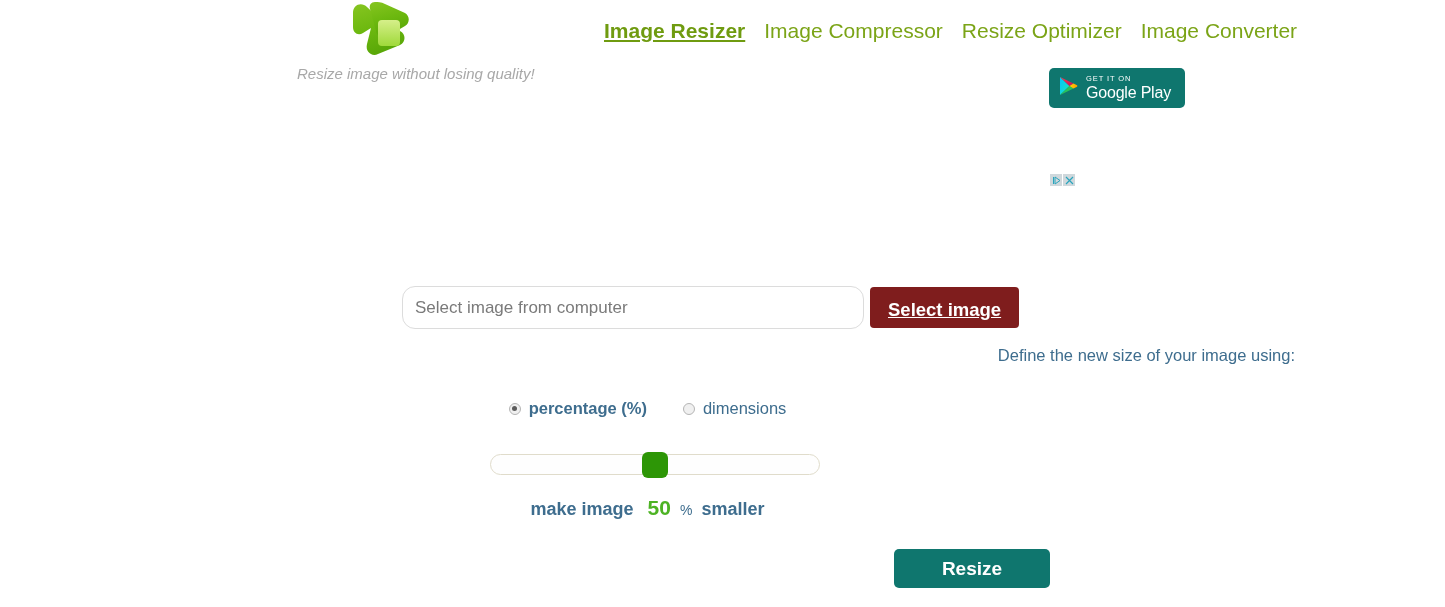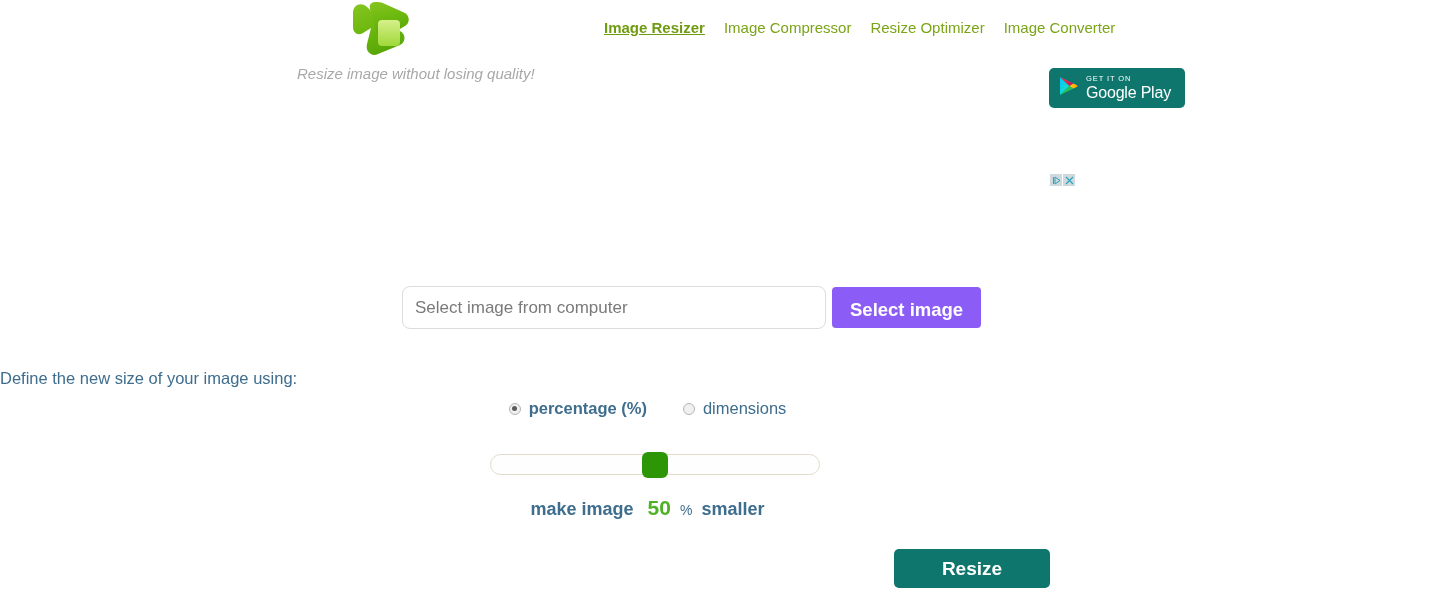--- a/index.html
+++ b/index.html
@@ -51,21 +51,21 @@
   
   #topnav {
     position: absolute;
     left: 604px;
     top: 19px;
     height: 22px;
     display: flex;
     align-items: baseline;
   }
   .nav-link {
-    font-size: 15px;
+    font-size: 21px;
     color: #7ba417;
     text-decoration: none;
     margin-right: 19px;
     white-space: nowrap;
     cursor: pointer;
     text-align: right;
   }
   .nav-link.active {
     font-weight: bold;
     text-decoration: underline;
@@ -126,53 +126,54 @@
 
   
   #file-row {
     position: absolute;
     left: 402px;
     top: 286px;
     display: flex;
     align-items: center;
   }
   #file-input {
-    width: 424px;
+    width: 462px;
     height: 43px;
     border: 1px solid #dcdcdc;
-    border-radius: 8px;
+    border-radius: 13px;
     background: #ffffff;
     font-family: "Liberation Sans", sans-serif;
     font-size: 17px;
     color: #7a7a7a;
     padding: 0 12px;
     outline: none;
   }
   #file-input::placeholder { color: #7a7a7a; opacity: 1; }
   #select-image-button {
     margin-left: 6px;
     height: 41px;
     padding: 12px 18px;
-    background: #8b5cf6;
+    background: #7f1d1d;
     border: none;
     border-radius: 4px;
     color: #ffffff;
     font-family: "Liberation Sans", sans-serif;
     font-size: 18.5px;
     font-weight: bold;
     cursor: pointer;
     white-space: nowrap;
+    text-decoration: underline;
   }
 
   #define-label {
     position: absolute;
     left: 0;
-    top: 369px;
+    top: 346px;
     width: 1295px;
-    text-align: left;
+    text-align: right;
     font-size: 16.5px;
     color: #3e6d8e;
   }
 
   #radio-row {
     position: absolute;
     left: 0;
     top: 399px;
     width: 1295px;
     display: flex;

